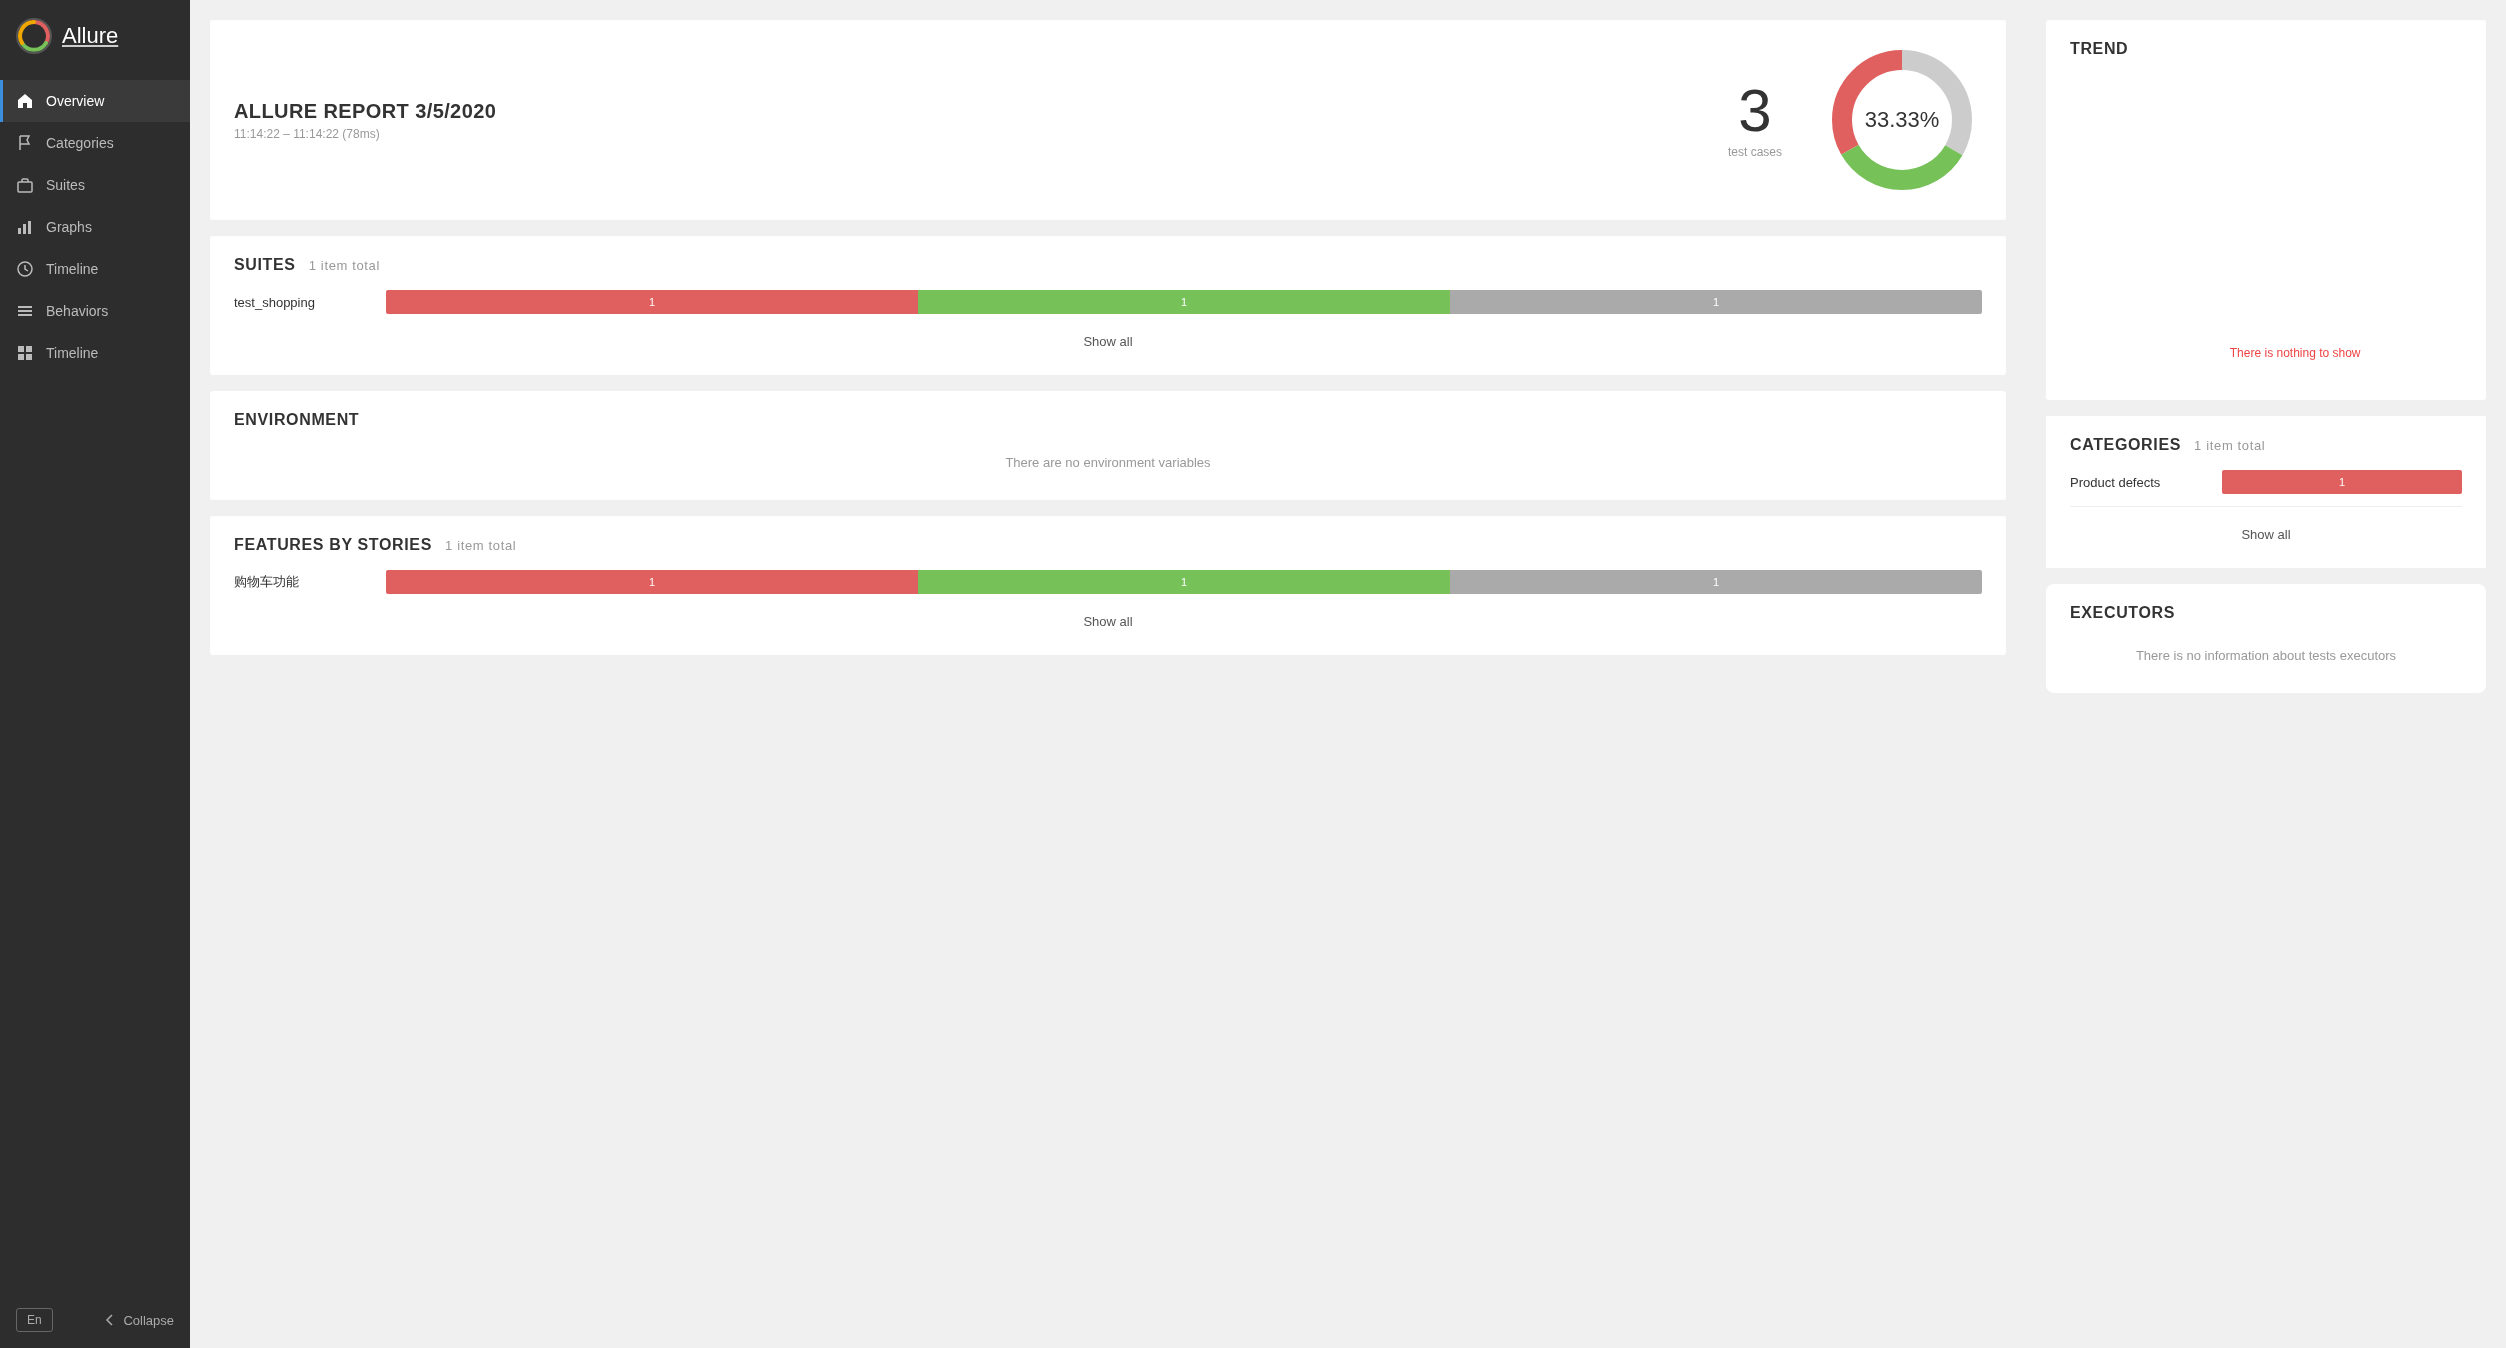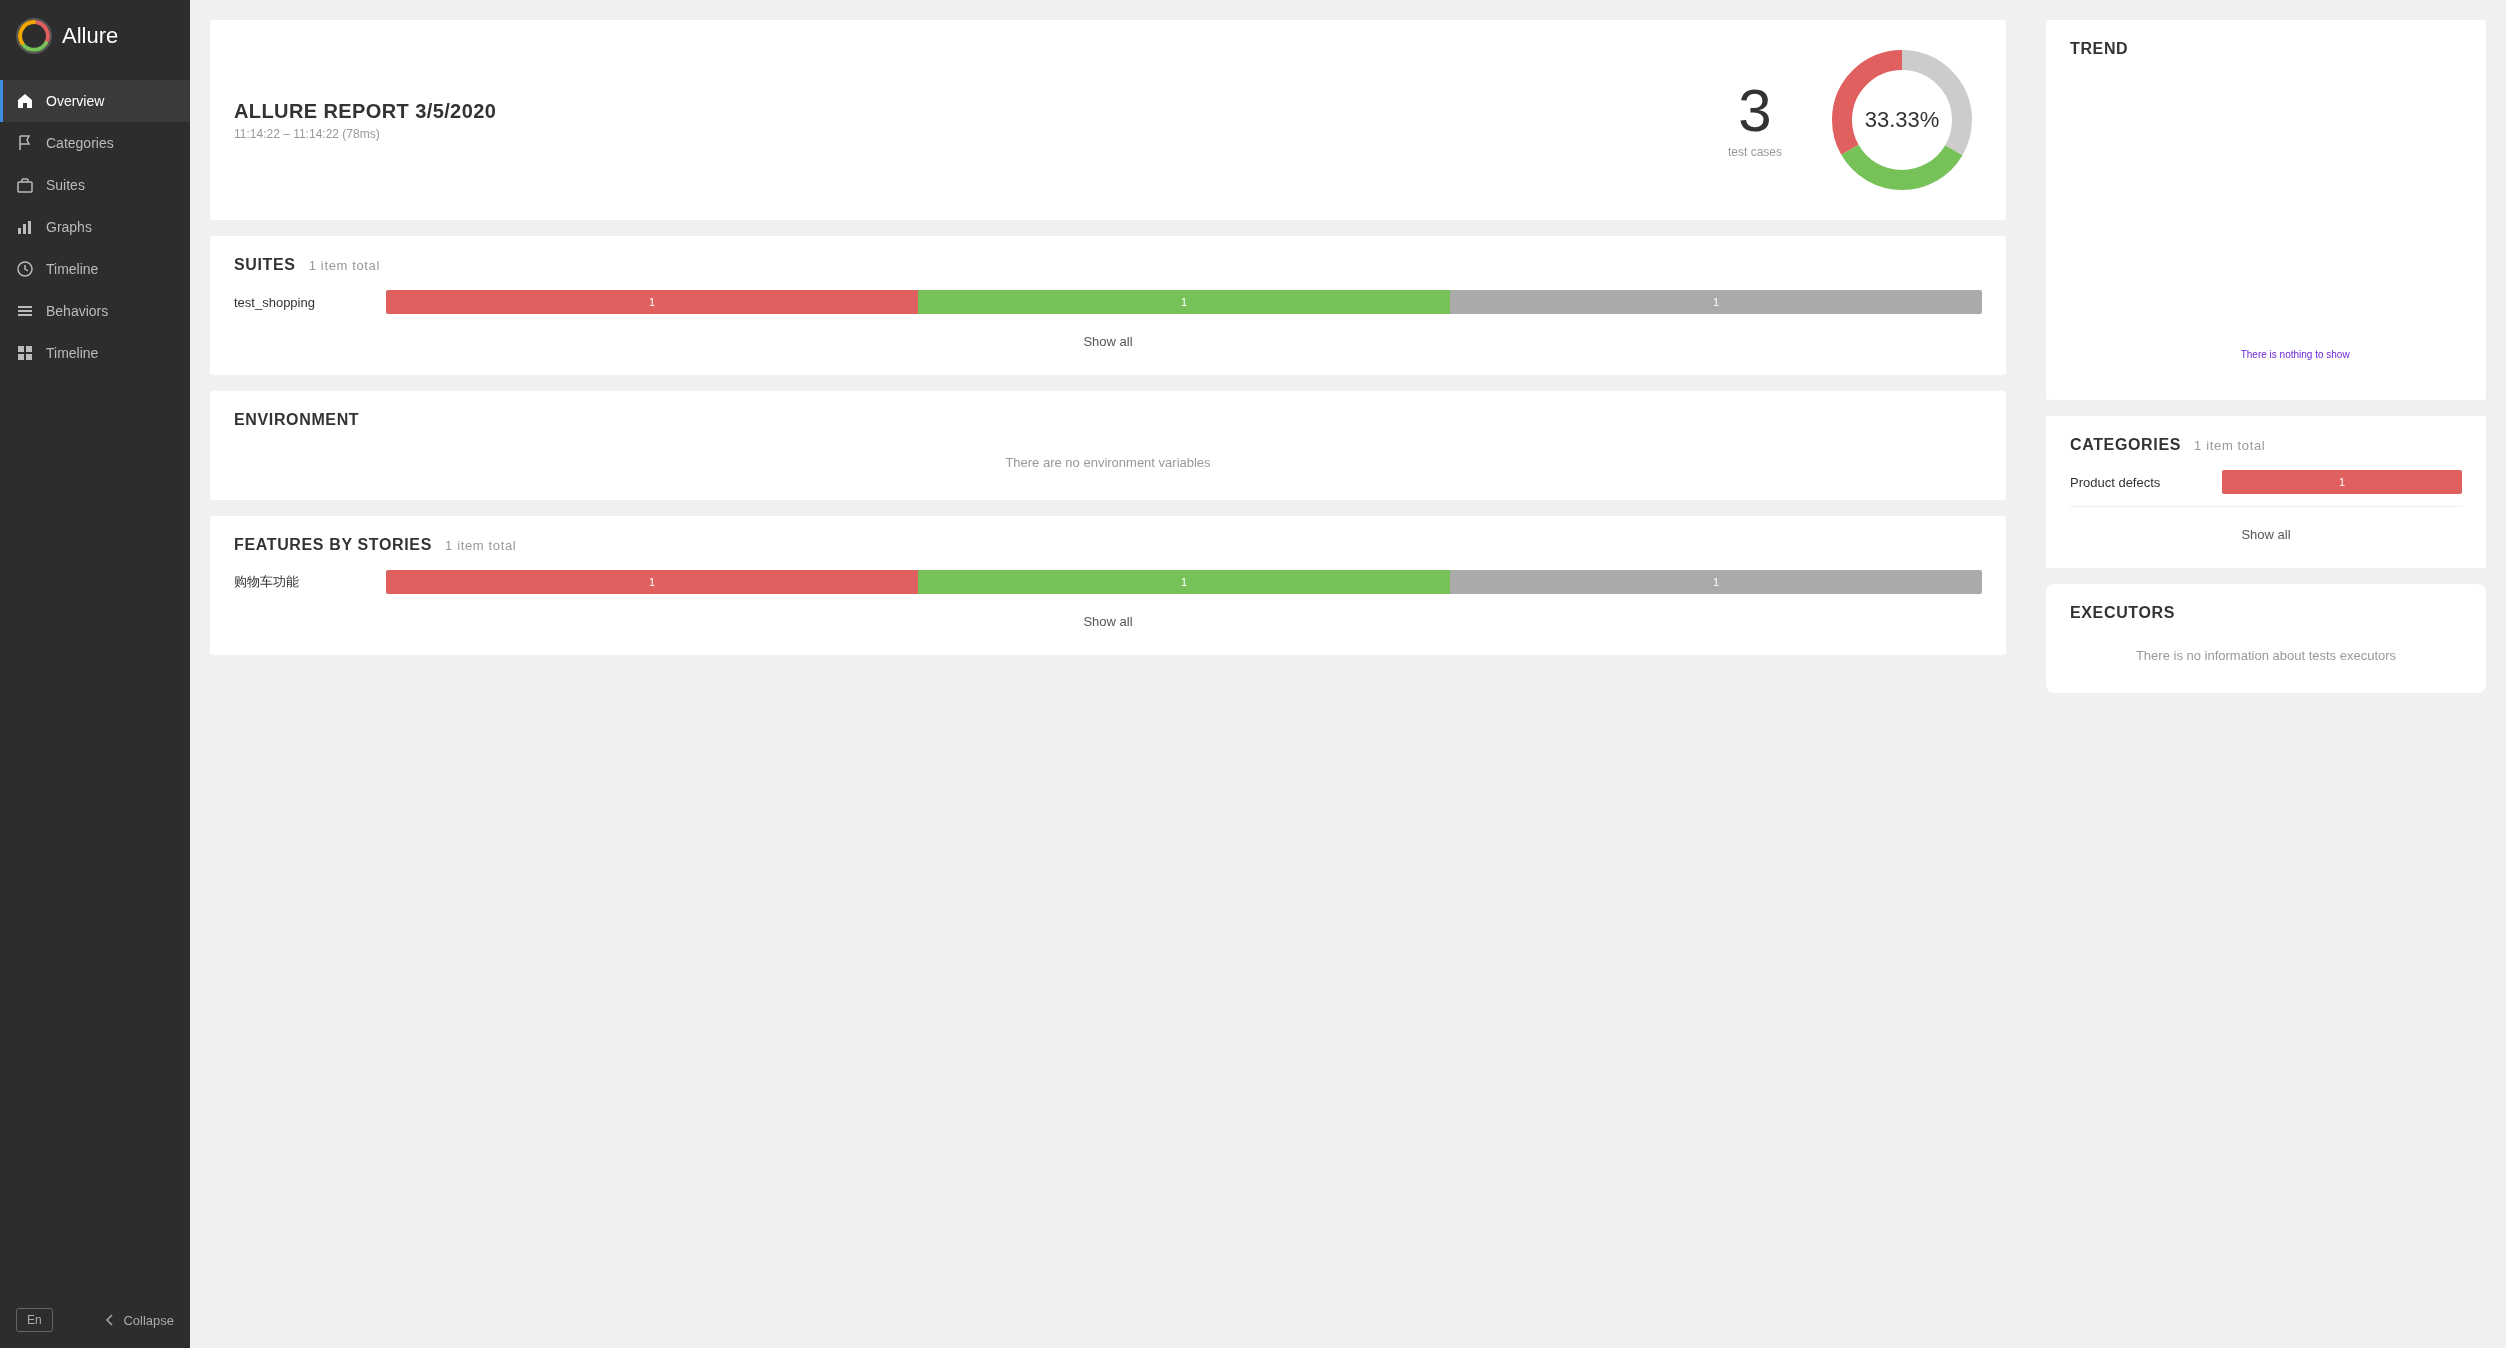--- a/index.html
+++ b/index.html
@@ -13,20 +13,21 @@
       display: flex;
       flex-direction: column;
       flex-shrink: 0;
       height: 100vh;
     }
     .sidebar-header {
       display: flex;
       align-items: center;
       padding: 18px 16px;
       gap: 10px;
+      text-decoration: underline;
     }
     .sidebar-logo {
       width: 36px;
       height: 36px;
     }
     .sidebar-title {
       color: #fff;
       font-size: 22px;
       font-weight: 400;
     }
@@ -252,22 +253,22 @@
       min-height: 380px;
       display: flex;
       flex-direction: row;
     }
     .trend-empty {
       flex: 1;
       display: flex;
       align-items: flex-end;
       justify-content: center;
       padding-bottom: 20px;
-      color: #6d28d9;
-      font-size: 10px;
+      color: #ef4444;
+      font-size: 12px;
     }
 
     
     .categories-card {
       background: #fff;
       border-radius: 0;
       padding: 20px 24px;
     }
 
     

